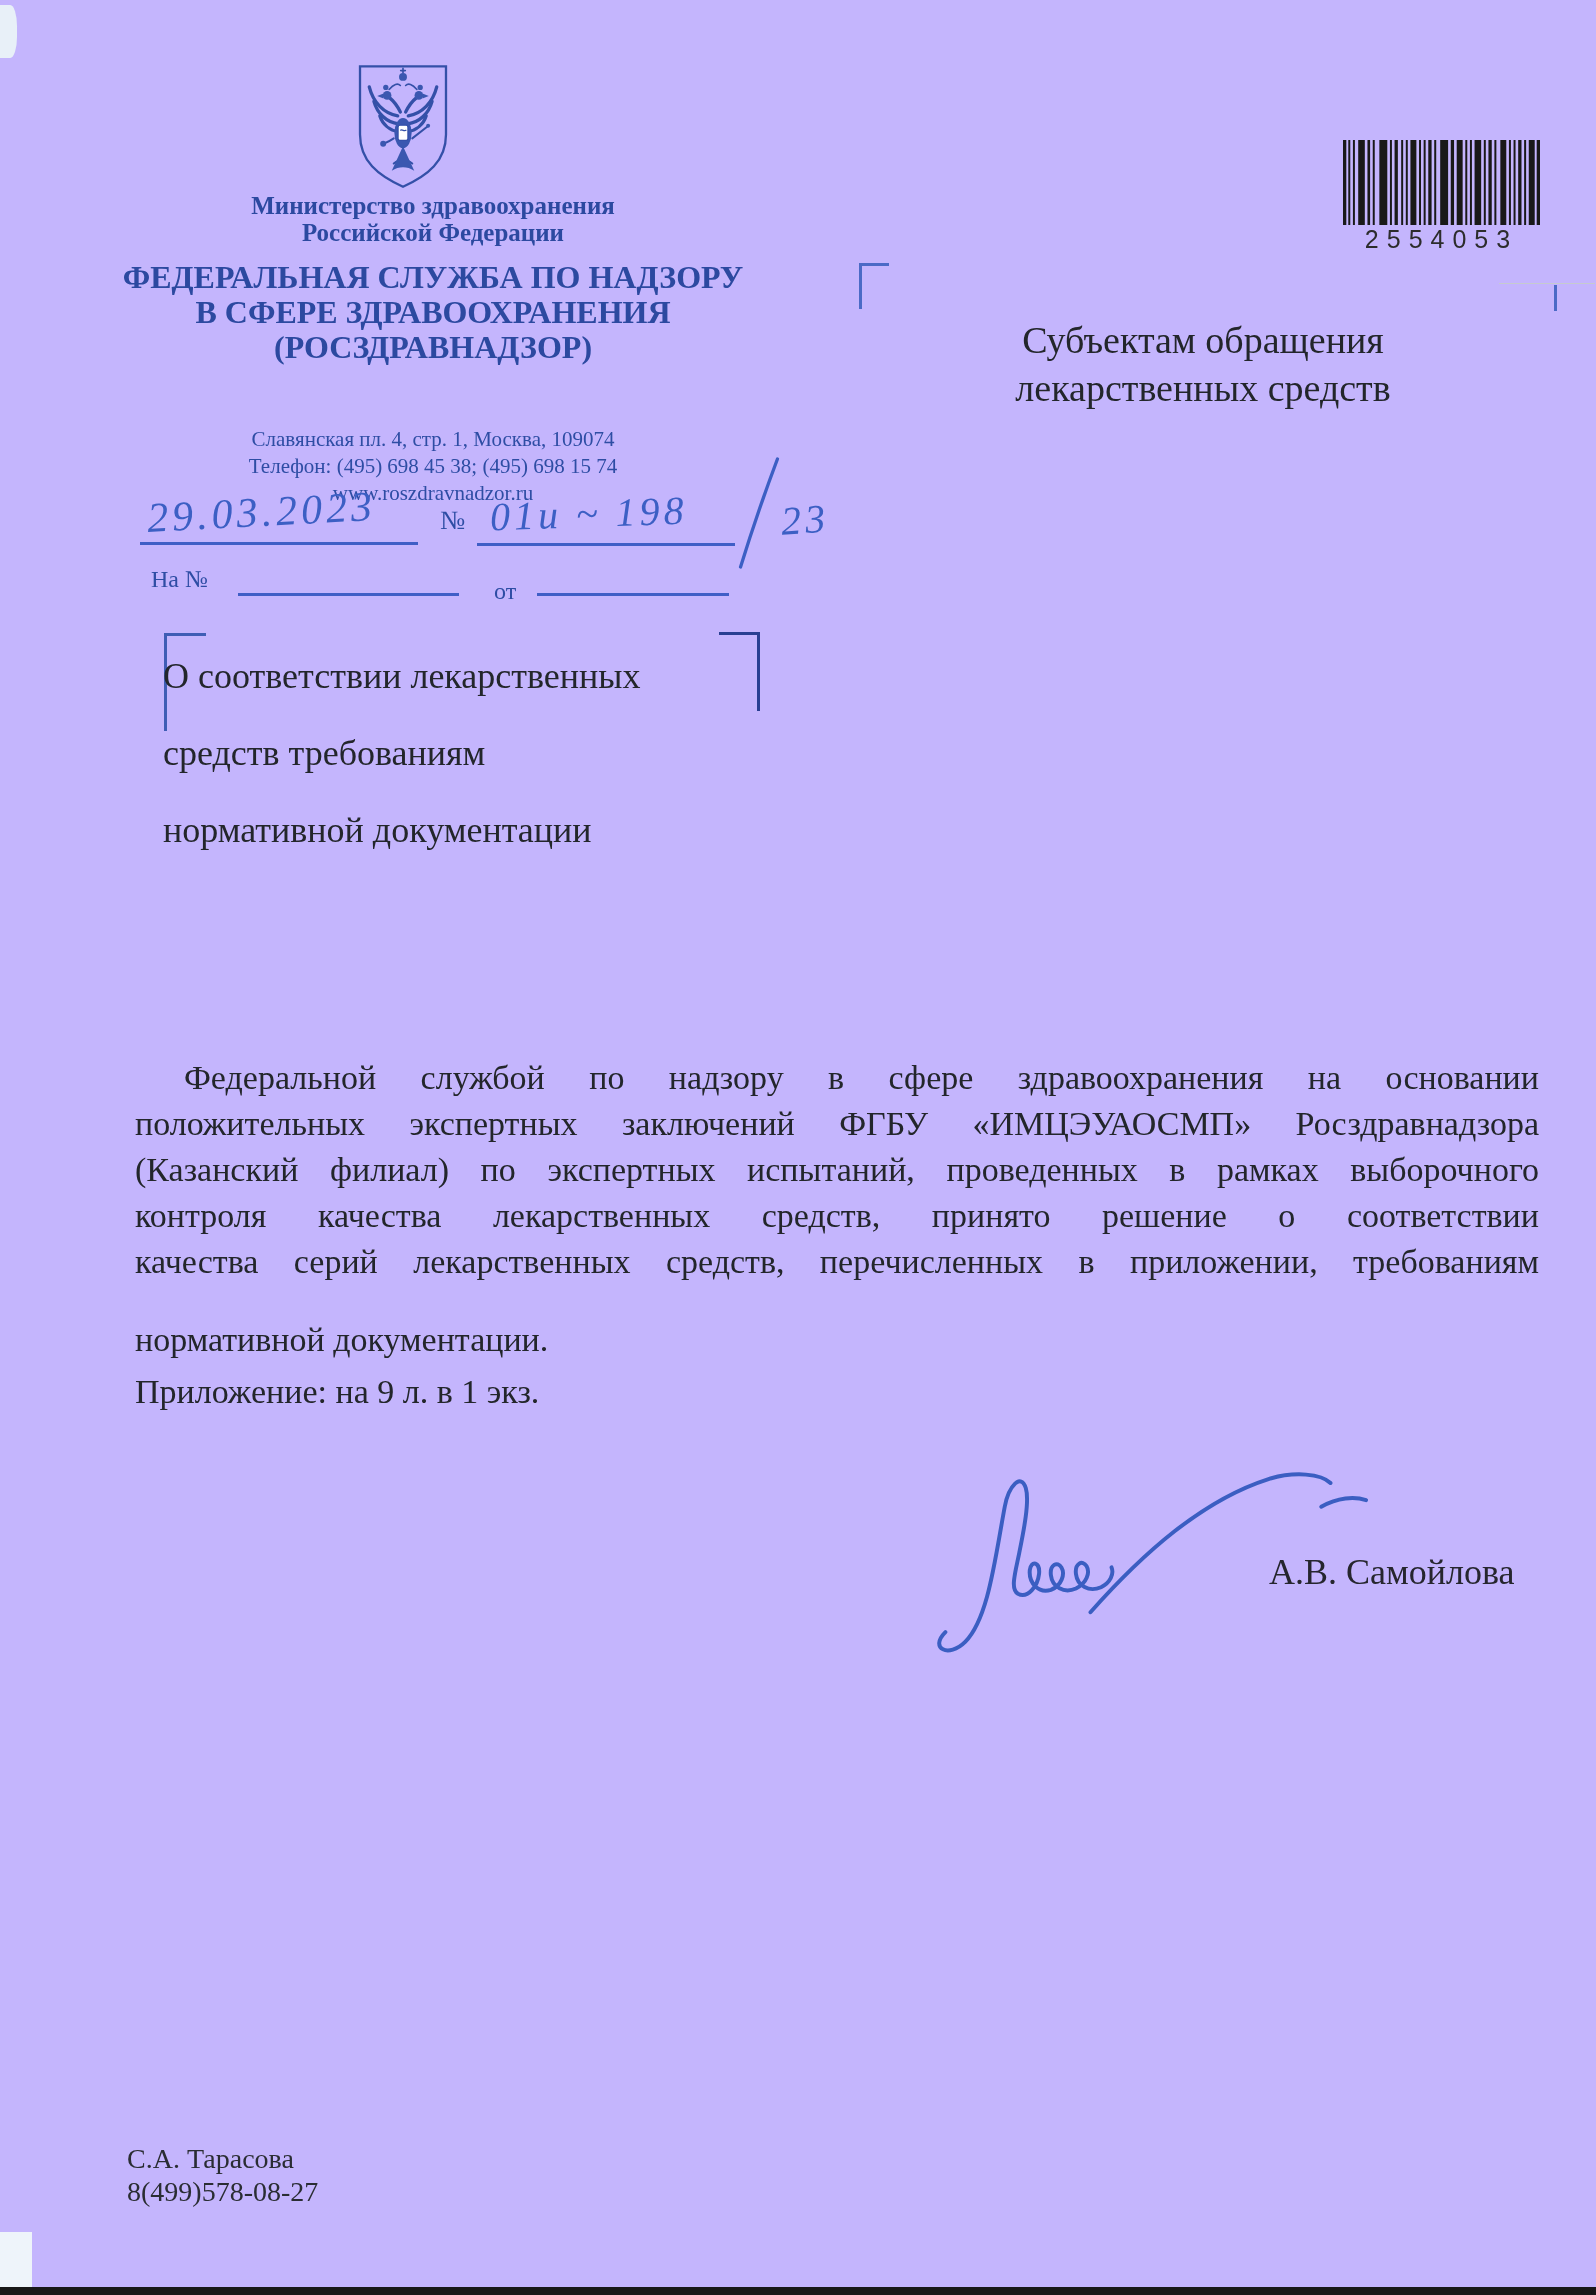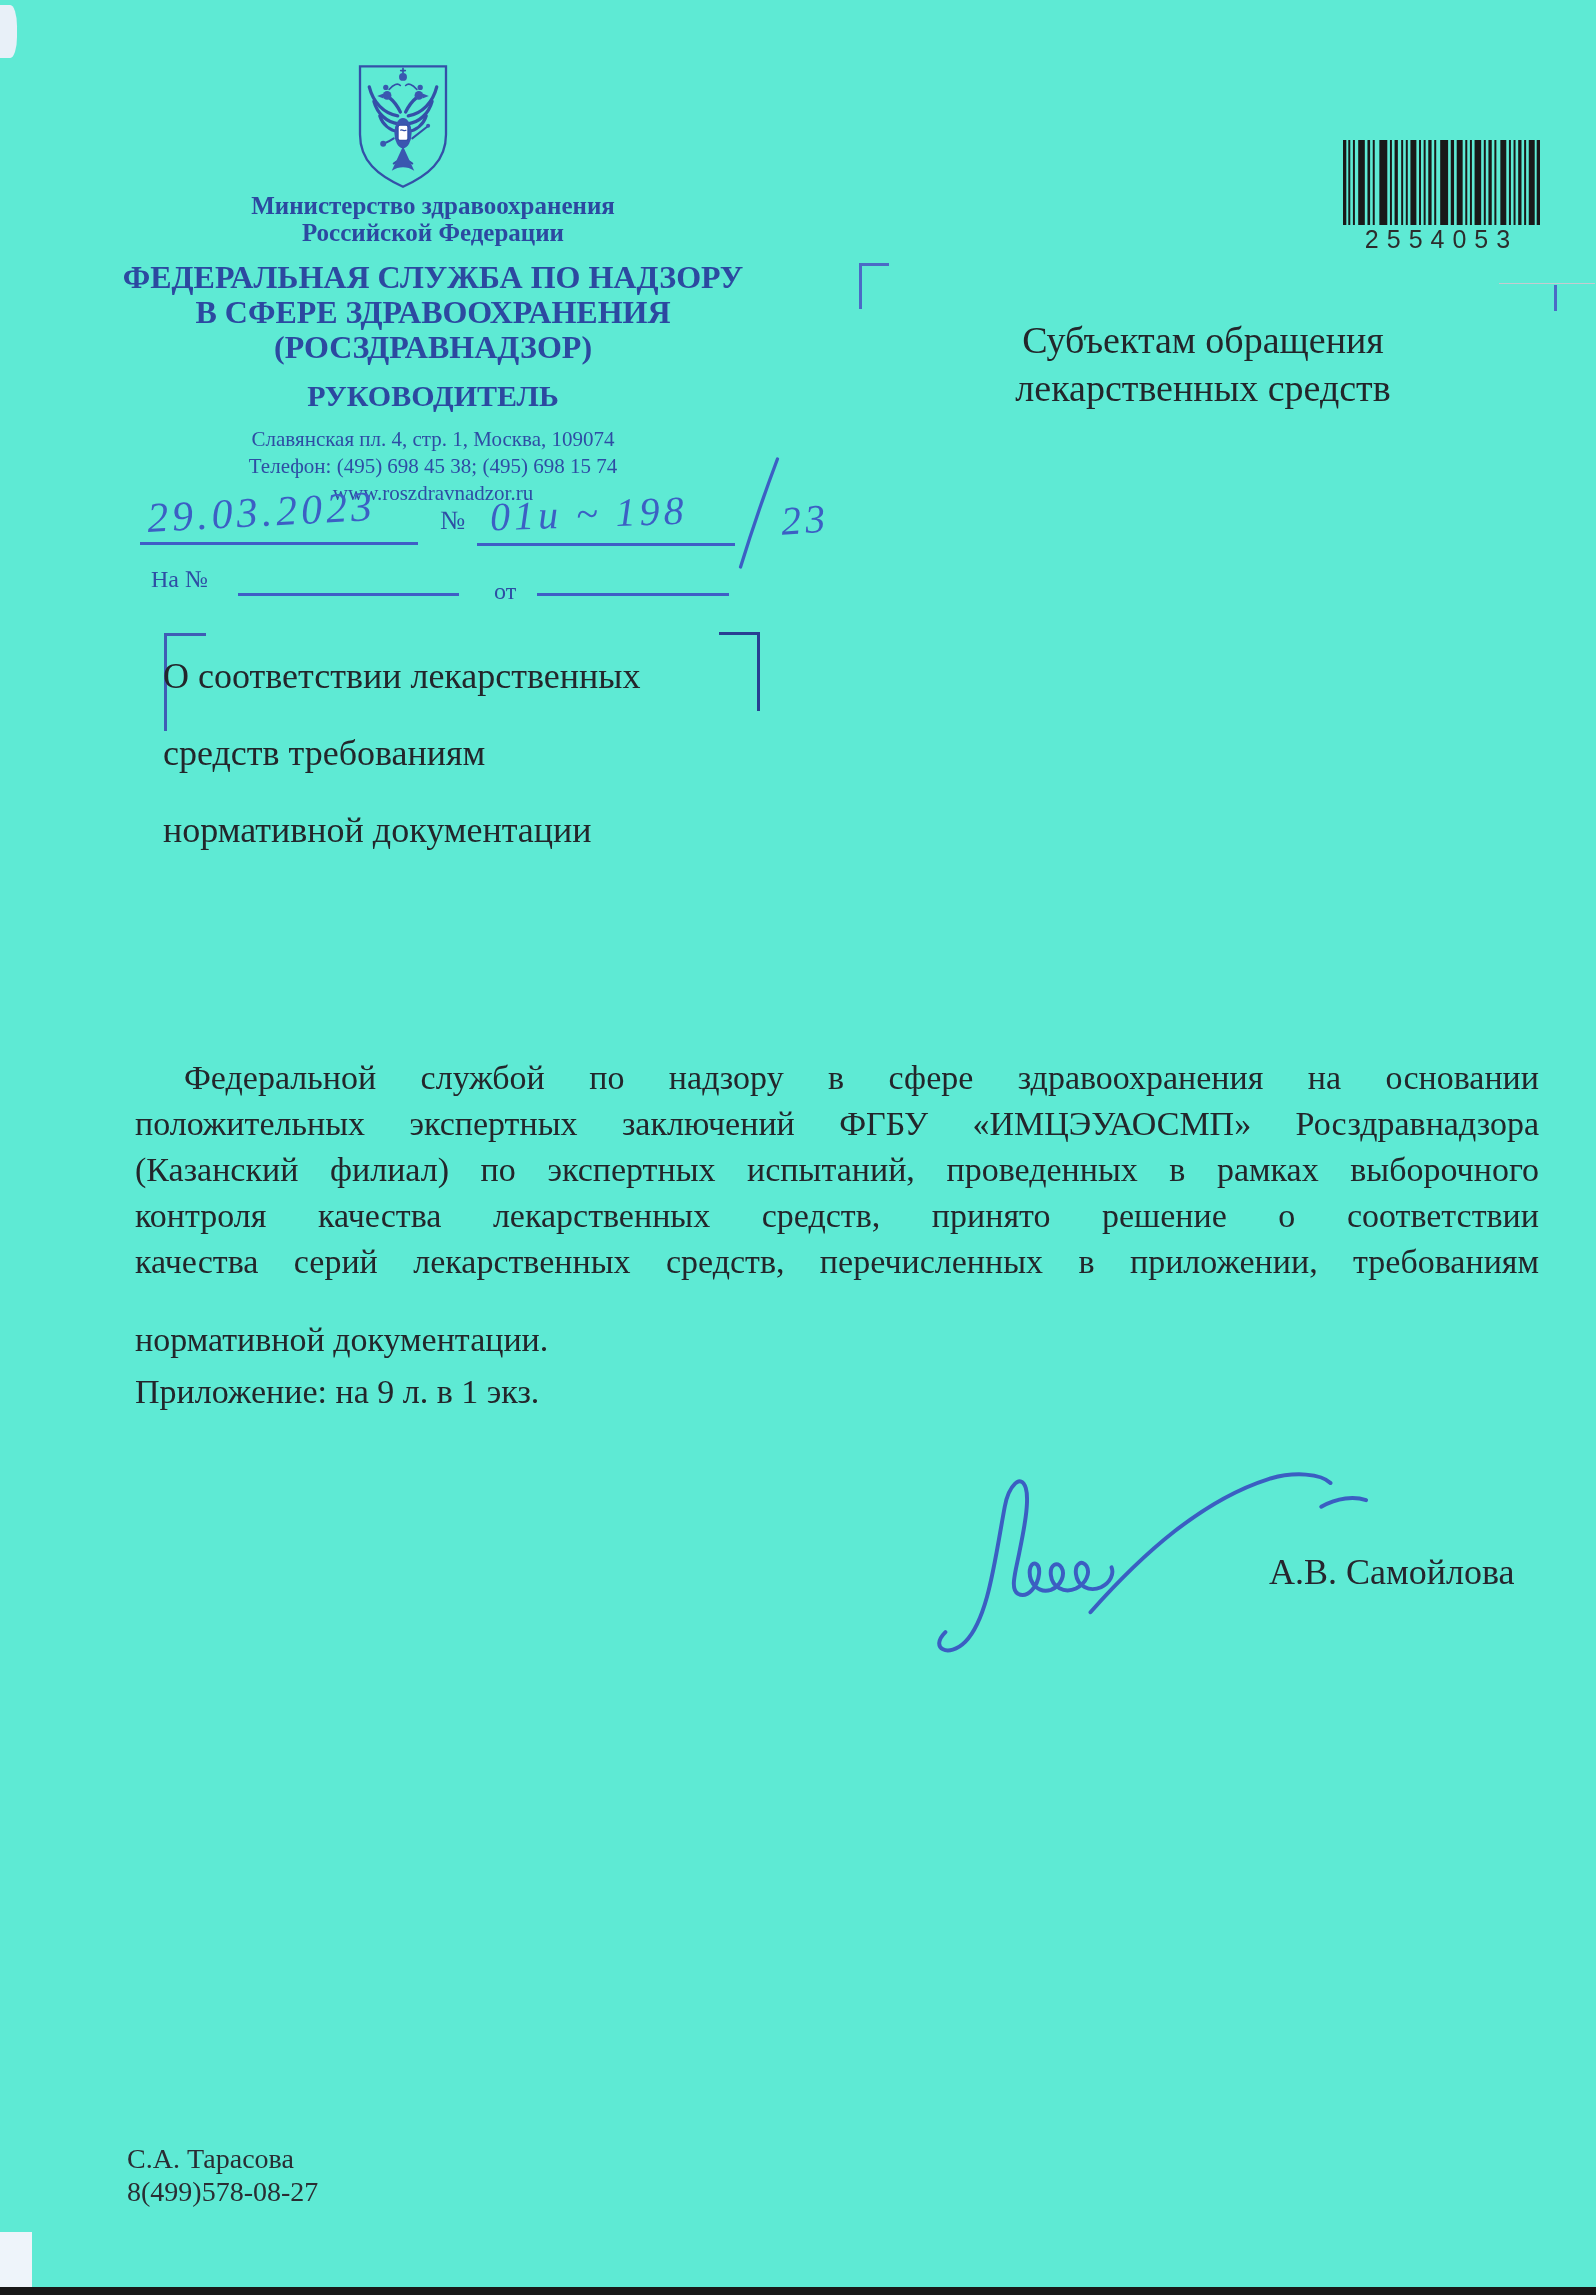--- a/index.html
+++ b/index.html
@@ -1,19 +1,19 @@
 <!DOCTYPE html>
 <html style="font-size:10.6px"><head>
 <meta charset="utf-8">
 <style>
   html,body{margin:0;padding:0;background:#e8e8e8;}
   .page{
     position:relative;
     width:1596px;height:2295px;
-    background:#5eead4;
+    background:#c4b5fd;
     font-family:"Liberation Serif","DejaVu Serif",serif;
     overflow:hidden;
   }
   .emblem{position:absolute;left:354px;top:63px;width:98px;height:127px;}
   .ministry{position:absolute;left:106px;top:192px;width:654px;text-align:center;
             font-size:25px;font-weight:bold;line-height:27px;color:#2c49a0;}
   .service{position:absolute;left:106px;top:260px;width:654px;text-align:center;
            font-size:32px;font-weight:bold;line-height:35px;color:#2c49a0;}
   .position-title{position:absolute;left:106px;top:379px;width:654px;text-align:center;
            font-size:30px;font-weight:bold;color:#2c49a0;}
@@ -114,21 +114,20 @@
 
   <div class="ministry">
     <div>Министерство здравоохранения</div>
     <div>Российской Федерации</div>
   </div>
   <div class="service">
     <div>ФЕДЕРАЛЬНАЯ СЛУЖБА ПО НАДЗОРУ</div>
     <div>В СФЕРЕ ЗДРАВООХРАНЕНИЯ</div>
     <div>(РОСЗДРАВНАДЗОР)</div>
   </div>
-  <div class="position-title">РУКОВОДИТЕЛЬ</div>
   <div class="address-block">
     <div>Славянская пл. 4, стр. 1, Москва, 109074</div>
     <div>Телефон: (495) 698 45 38; (495) 698 15 74</div>
     <div>www.roszdravnadzor.ru</div>
   </div>
 
   <span class="hw hw-date">29.03.2023</span>
   <span class="no-sign">№</span>
   <span class="hw hw-number">01и ~ 198</span>
   <svg class="slash-svg" viewBox="0 0 72 176">

